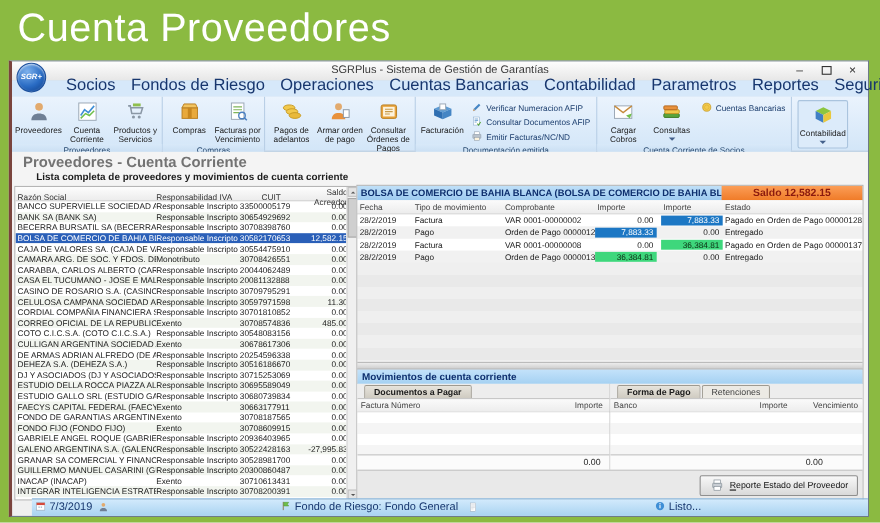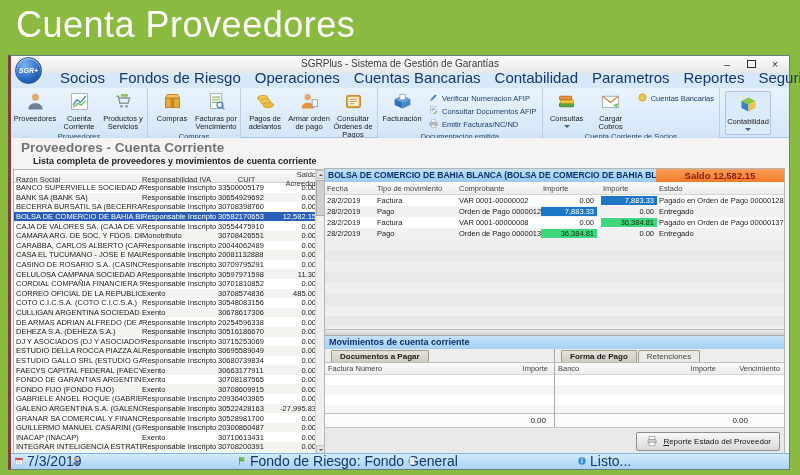--- a/index.html
+++ b/index.html
@@ -119,21 +119,21 @@
           display:flex;align-items:center;justify-content:flex-end;padding-right:8px}
   .mtotal.pr36{padding-right:36px}
   .movbottom{height:27px;flex:none;background:#e9e9e9;border-top:1px solid #c5c5c5;position:relative}
   .report-btn{position:absolute;right:4px;top:4px;height:19px;display:flex;align-items:center;gap:4px;
               padding:0 8px;background:linear-gradient(#f8f8f8,#d9d9d9);border:1px solid #8f8f8f;
               border-radius:2px;font-size:8px;color:#111;box-sizing:border-box}
   .report-btn .lbl{display:block}
   .report-btn .lbl::first-letter{text-decoration:underline}
 
   
-  .statusbar{position:absolute;left:0;right:0;bottom:0;height:15px;font-size:14px;color:#17366e;
+  .statusbar{position:absolute;left:18px;right:0;bottom:0;height:15px;font-size:10px;color:#17366e;
              background:linear-gradient(#d2eafc,#a9d3f1);border-top:1px solid #86b4da}
   .sb{position:absolute;top:1px;display:flex;align-items:center;gap:3px;height:12px}
   .sb-date{left:3px}.sb-user{left:60px}.sb-fondo{left:226px}.sb-page{left:396px}.sb-listo{left:566px}
 </style>
 </head>
 <body>
 
 <div class="banner">Cuenta Proveedores</div>
 
 <div class="window">
@@ -290,34 +290,34 @@
             </div>
           </div>
         </div>
         <div class="rlabel">Documentación emitida</div>
       </div>
       <div class="rgroup">
         <div class="rrow">
           <div class="rbuttons">
             <div class="rbtn">
               <span><svg width="21" height="21" viewBox="0 0 24 24" xmlns="http://www.w3.org/2000/svg">
+                  <rect x="3" y="6" width="18" height="13" fill="#fdfdfd" stroke="#9aa7b5"></rect>
+                  <path d="M3 6l9 7 9-7" fill="none" stroke="#c58a3c" stroke-width="1.4"></path>
+                  <path d="M15 16l4 3 2-5z" fill="#6fbf4a"></path>
+                </svg></span>
+              <span class="rtext">Cargar Cobros</span>
+            </div>
+            <div class="rbtn">
+              <span><svg width="21" height="21" viewBox="0 0 24 24" xmlns="http://www.w3.org/2000/svg">
                   <rect x="4" y="14" width="16" height="4" rx="1" fill="#5aa53c" stroke="#3c7a24"></rect>
                   <rect x="5" y="10" width="15" height="4" rx="1" fill="#f2c94c" stroke="#c79a24"></rect>
                   <rect x="4" y="6" width="14" height="4" rx="1" fill="#e8913c" stroke="#b5671d"></rect>
                 </svg></span>
               <span class="rtext">Consultas</span>
               <span class="drop"></span>
-            </div>
-            <div class="rbtn">
-              <span><svg width="21" height="21" viewBox="0 0 24 24" xmlns="http://www.w3.org/2000/svg">
-                  <rect x="3" y="6" width="18" height="13" fill="#fdfdfd" stroke="#9aa7b5"></rect>
-                  <path d="M3 6l9 7 9-7" fill="none" stroke="#c58a3c" stroke-width="1.4"></path>
-                  <path d="M15 16l4 3 2-5z" fill="#6fbf4a"></path>
-                </svg></span>
-              <span class="rtext">Cargar Cobros</span>
             </div>
           </div>
           <div class="rlinks">
             <div class="rlink">
               <span><svg width="11" height="11" viewBox="0 0 24 24" xmlns="http://www.w3.org/2000/svg">
                   <circle cx="12" cy="12" r="8" fill="#f2c94c" stroke="#c79a24" stroke-width="1.5"></circle>
                   <circle cx="12" cy="12" r="4.5" fill="none" stroke="#d9ad2e"></circle>
                 </svg></span>
               <span>Cuentas Bancarias</span>
             </div>

